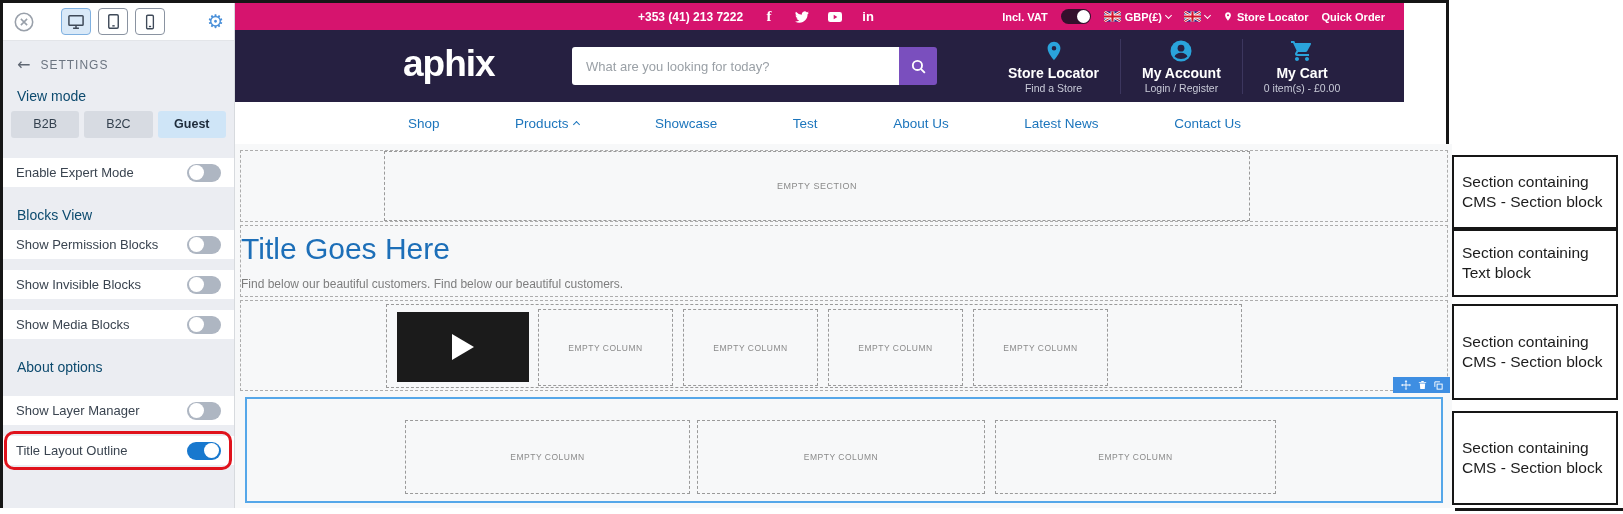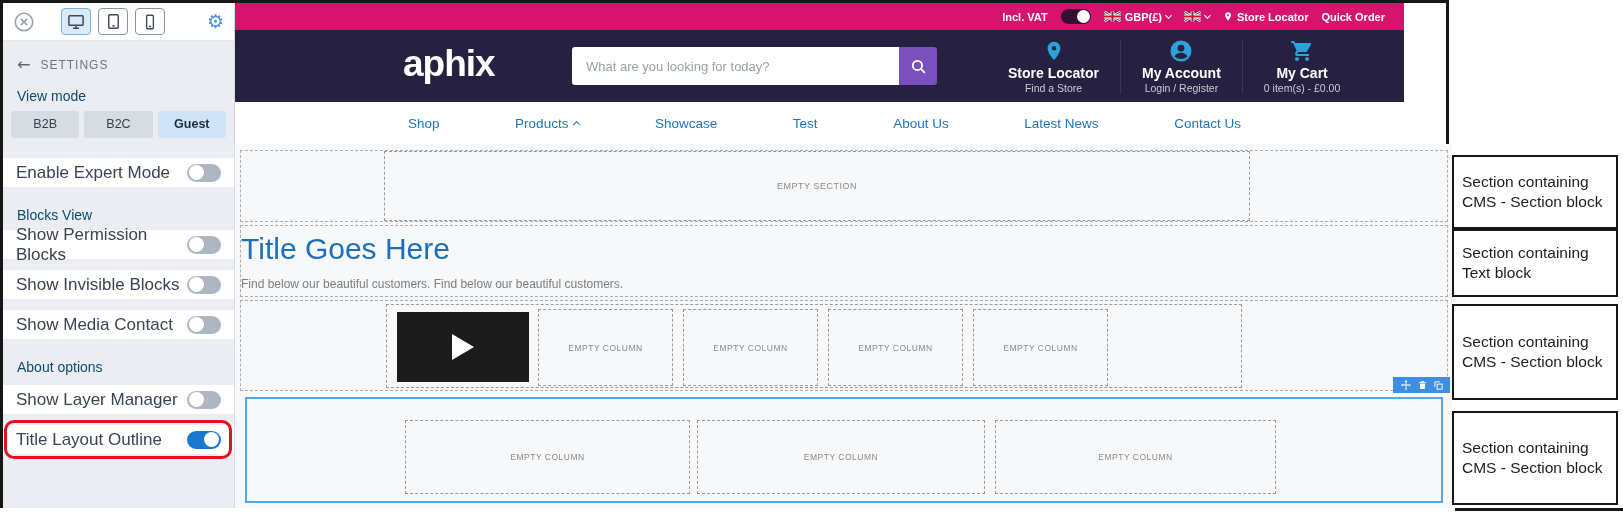--- a/index.html
+++ b/index.html
@@ -23,21 +23,21 @@
   .sb-settings { display:flex; align-items:center; gap:10px; padding:14px 14px 8px; color:#6b7480; }
   .sb-settings .arrow { font-size:16px; font-family:"DejaVu Sans", sans-serif; color:#5f6773; }
   .sb-settings .lbl { font-size:12px; letter-spacing:1px; }
 
   .sb-sublabel { font-size:14px; color:#0c4a6e; padding:6px 14px 5px; }
   .viewmode-row { display:flex; gap:5px; padding:2px 8px 6px; }
   .vm-btn { flex:1; height:27px; line-height:27px; text-align:center; font-size:12.5px; color:#33404e; background:#D7DBE2; border-radius:3px; cursor:pointer; }
   .vm-btn.active { background:#CFE5F7; font-weight:bold; color:#1e2b3a; }
 
   .toggle-row { background:#fff; height:29px; display:flex; align-items:center; justify-content:space-between; padding:0 13px; margin-top:11px; position:relative; }
-  .toggle-row .t-label { font-size:17px; color:#3a4450; }
+  .toggle-row .t-label { font-size:13px; color:#3a4450; }
   .toggle { width:34px; height:18px; border-radius:10px; background:#AEB6C2; position:relative; cursor:pointer; flex:none; }
   .toggle::after { content:''; position:absolute; width:15px; height:15px; border-radius:50%; background:#fff; top:1.5px; left:2px; }
   .toggle.on { background:#1878CE; }
   .toggle.on::after { left:17px; }
   .toggle-row.highlighted::before { content:''; position:absolute; left:1px; right:2px; top:-5px; bottom:-5px; border:3px solid #E0121C; border-radius:10px; pointer-events:none; }
   .group-gap { margin-top:14px; }
 
   
   .topbar { position:absolute; left:235px; top:3px; width:1169px; height:27px; background:#D6146E; color:#fff; }
   .topbar-left { position:absolute; left:403px; top:0; height:100%; display:flex; align-items:center; gap:19px; }
@@ -156,36 +156,52 @@
   <div class="sb-sublabel group-gap">Blocks View</div>
   <div class="toggle-row" style="margin-top:2px">
     <span class="t-label">Show Permission Blocks</span>
     <span class="toggle"></span>
   </div>
   <div class="toggle-row">
     <span class="t-label">Show Invisible Blocks</span>
     <span class="toggle"></span>
   </div>
   <div class="toggle-row">
-    <span class="t-label">Show Media Contact</span>
+    <span class="t-label">Show Media Blocks</span>
     <span class="toggle"></span>
   </div>
 
   <div class="sb-sublabel group-gap">About options</div>
-  <div class="toggle-row" style="margin-top:5px">
+  <div class="toggle-row" style="margin-top:16px">
     <span class="t-label">Show Layer Manager</span>
     <span class="toggle"></span>
   </div>
   <div class="toggle-row highlighted">
     <span class="t-label">Title Layout Outline</span>
     <span class="toggle on"></span>
   </div>
 </div>
 
 <div class="topbar">
+  <div class="topbar-left">
+    <span class="phone">+353 (41) 213 7222</span>
+    <span class="soc fb-f">f</span>
+    <span class="soc">
+      <svg width="14" height="12" viewBox="0 0 24 20" fill="#fff">
+          <path d="M23.95 2.57a10 10 0 01-2.82.77A4.93 4.93 0 0023.29.62c-.95.56-2 .96-3.13 1.18A4.92 4.92 0 0011.78 6.28 13.94 13.94 0 011.64 1.16a4.92 4.92 0 001.52 6.57 4.9 4.9 0 01-2.23-.61v.06a4.92 4.92 0 003.95 4.83 4.96 4.96 0 01-2.22.08 4.93 4.93 0 004.6 3.42A9.87 9.87 0 010 17.54a13.94 13.94 0 007.55 2.21c9.06 0 14-7.5 14-14v-.64a9.99 9.99 0 002.4-2.54z"></path>
+        </svg>
+    </span>
+    <span class="soc">
+      <svg width="16" height="12" viewBox="0 0 24 17">
+          <rect width="24" height="17" rx="4" fill="#fff"></rect>
+          <path d="M9.8 4.5l6.2 4-6.2 4z" fill="#D6146E"></path>
+        </svg>
+    </span>
+    <span class="soc in-txt">in</span>
+  </div>
   <div class="topbar-right">
     <span>Incl. VAT</span>
     <span class="vat-toggle"></span>
     <span class="cur-item">
       <svg width="17" height="11" viewBox="0 0 20 12">
           <rect width="20" height="12" fill="#27348b"></rect>
           <path d="M0 0l20 12M20 0L0 12" stroke="#fff" stroke-width="3"></path>
           <path d="M0 0l20 12M20 0L0 12" stroke="#cf142b" stroke-width="1.2"></path>
           <path d="M10 0v12M0 6h20" stroke="#fff" stroke-width="4.5"></path>
           <path d="M10 0v12M0 6h20" stroke="#cf142b" stroke-width="2.5"></path>

